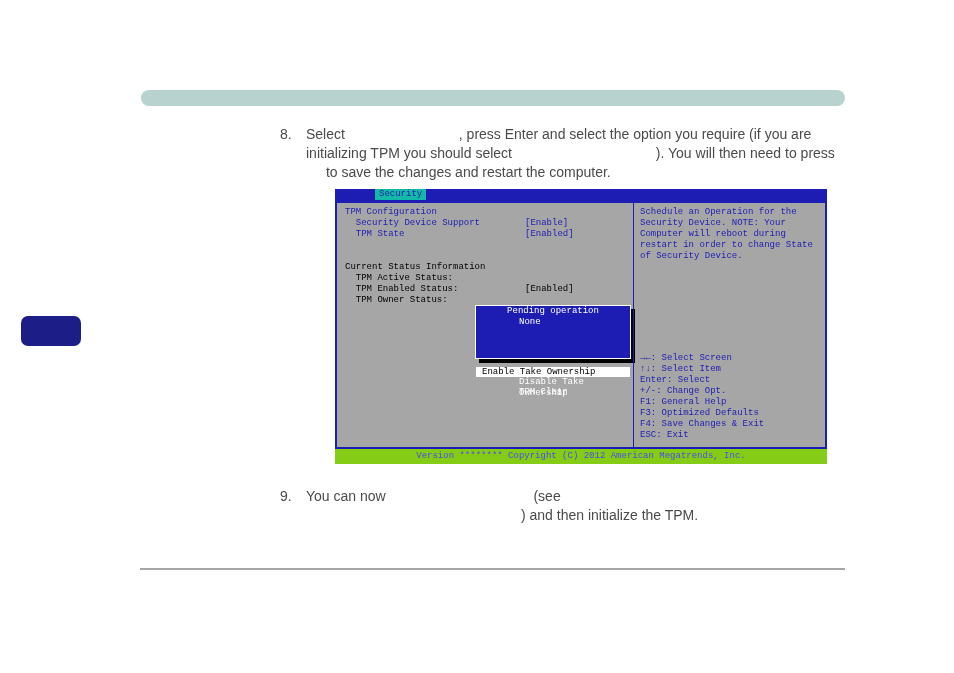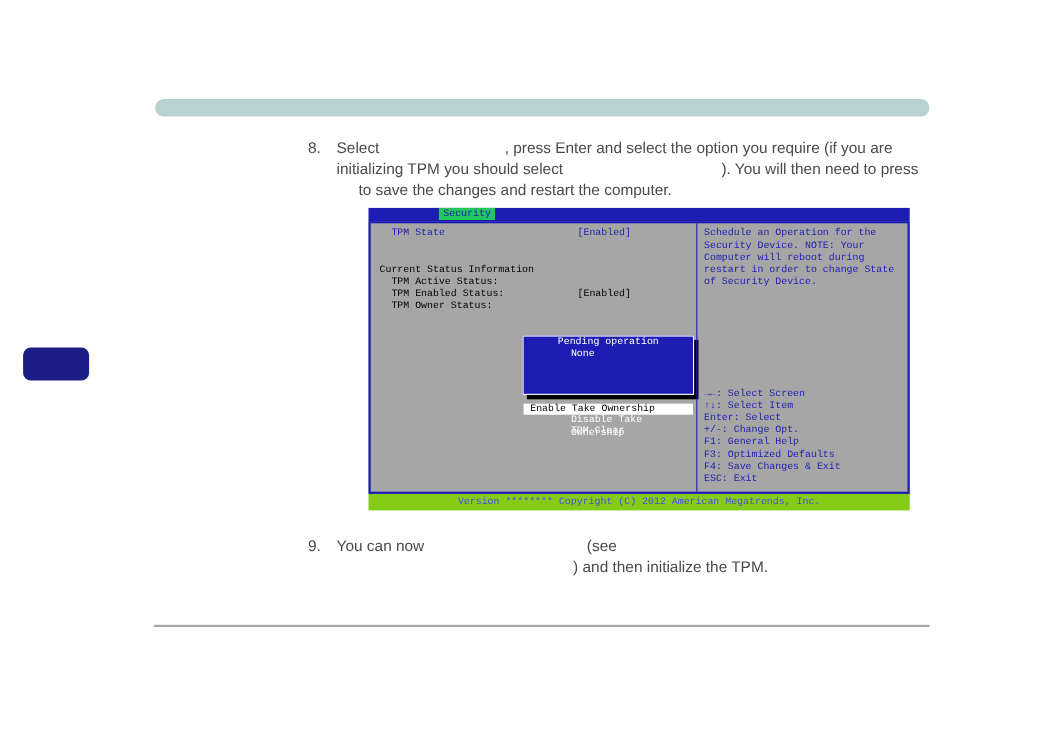--- a/index.html
+++ b/index.html
@@ -9,21 +9,21 @@
   
   .step8{position:absolute;left:306px;top:125px;width:530px;font-size:14px;line-height:19px;}
   .step8 .num{position:absolute;left:-26px;top:0;font-size:14px;}
   .gap{display:inline-block;width:110px;}
   .gap2{display:inline-block;width:140px;}
   .gap-sm{display:inline-block;width:16px;}
   
   .bios{position:absolute;left:335px;top:189px;width:492px;height:288px;font-family:"Courier New",monospace;font-size:9px;line-height:11px;}
   .bios-title{height:13px;background:#1d1db3;color:#a6a6a6;text-align:center;padding-top:2px;}
   .bios-tabrow{height:12px;background:#1d1db3;}
-  .bios-tab{display:inline-block;margin-left:64px;padding:0 4px;background:#22c55e;color:#1d1db3;}
+  .bios-tab{display:inline-block;margin-left:40px;padding:0 4px;background:#14b8a6;color:#1d1db3;}
   .bios-body{position:relative;height:248px;background:#a6a6a6;border:2px solid #1d1db3;box-sizing:border-box;}
   .bios-footer{height:13px;background:#84cc16;color:#4c4ce6;text-align:center;padding-top:2px;}
   .bios-left{position:absolute;left:0;top:0;width:292px;height:244px;overflow:hidden;}
   .bios-right{position:absolute;right:0;top:0;width:192px;height:244px;border-left:1px solid #1d1db3;padding:4px 6px;box-sizing:border-box;margin-left:33px;}
   .bl{color:#1d1db3;}
   .wh{color:#fff;}
   .bk{color:#000;}
   .pad{padding:4px 8px;}
   .row{white-space:pre;}
   
@@ -56,20 +56,22 @@
     <span class="num">8.</span>
     <span>Select </span><span class="gap"></span><span>, press Enter and select the option you require (if you are initializing TPM you should select </span><span class="gap2"></span><span>). You will then need to press </span><span class="gap-sm"></span><span> to save the changes and restart the computer.</span>
   </div>
 
   <div class="bios">
     <div class="bios-tabrow">
       <span class="bios-tab">Security</span>
     </div>
     <div class="bios-body">
       <div class="bios-left pad">
+        <div class="row bl">TPM Configuration</div>
+        <div class="row"><span class="bl" style="display:inline-block;width:180px">  Security Device Support</span><span class="bl">[Enable]</span></div>
         <div class="row"><span class="bl" style="display:inline-block;width:180px">  TPM State</span><span class="bl">[Enabled]</span></div>
         <div class="row" style="height:22px"></div>
         <div class="row bk">Current Status Information</div>
         <div class="row bk">  TPM Active Status:</div>
         <div class="row"><span class="bk" style="display:inline-block;width:180px">  TPM Enabled Status:</span><span class="bk">[Enabled]</span></div>
         <div class="row bk">  TPM Owner Status:</div>
 
         <div class="popup-shadow"></div>
         <div class="popup">
           <div class="popup-title"><span>Pending operation</span></div>

